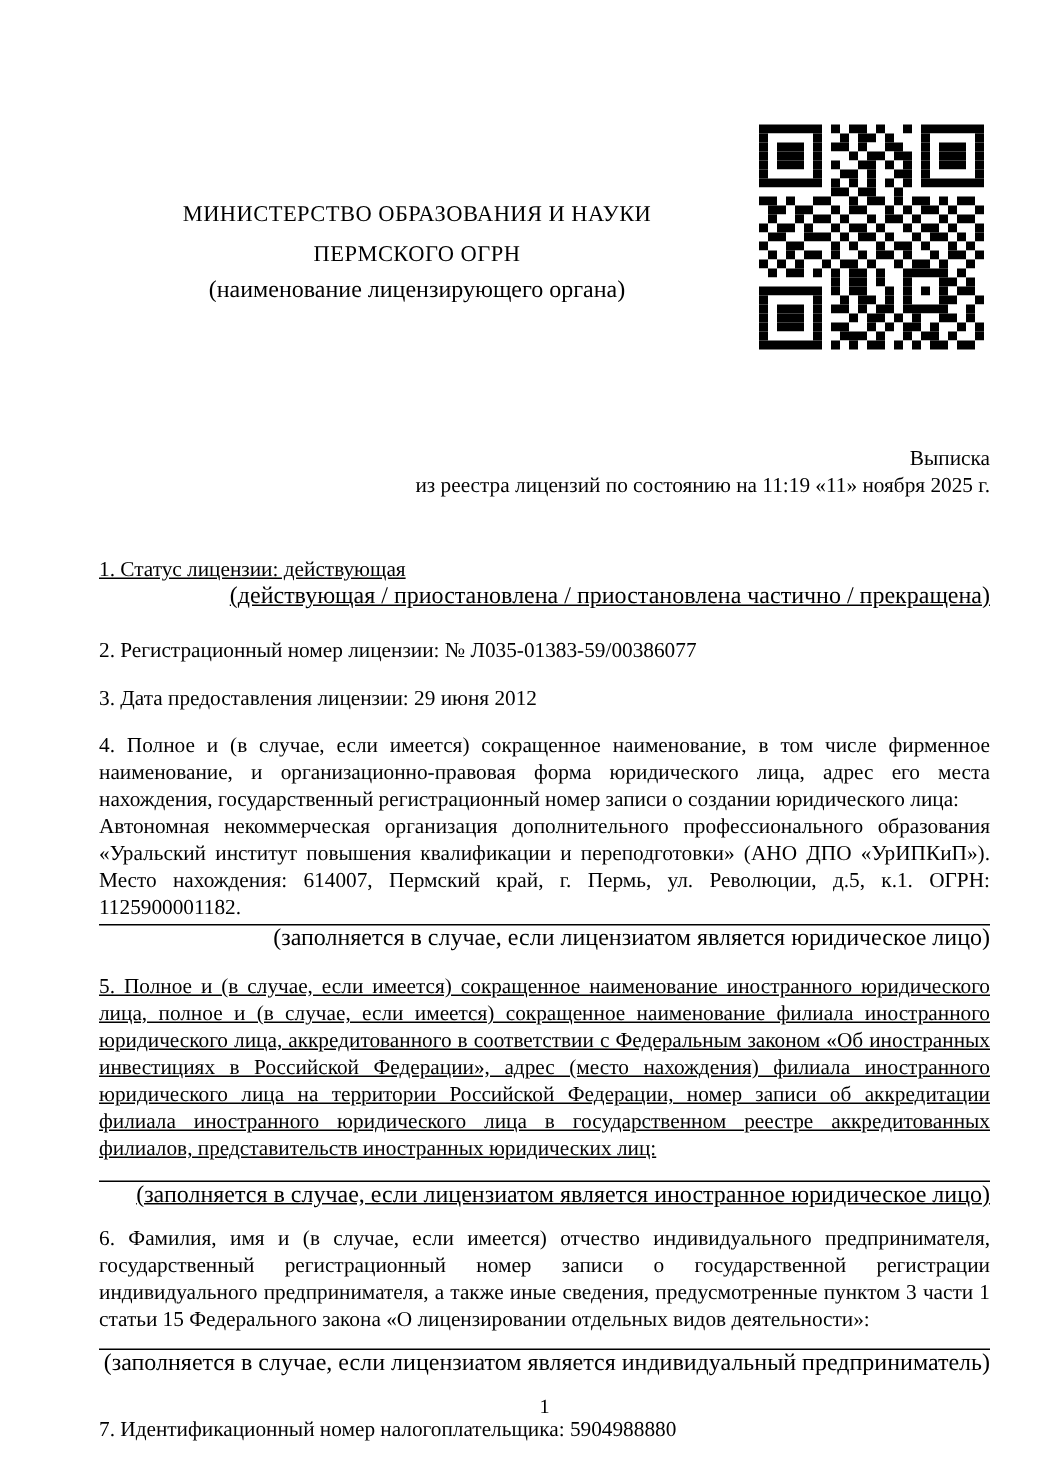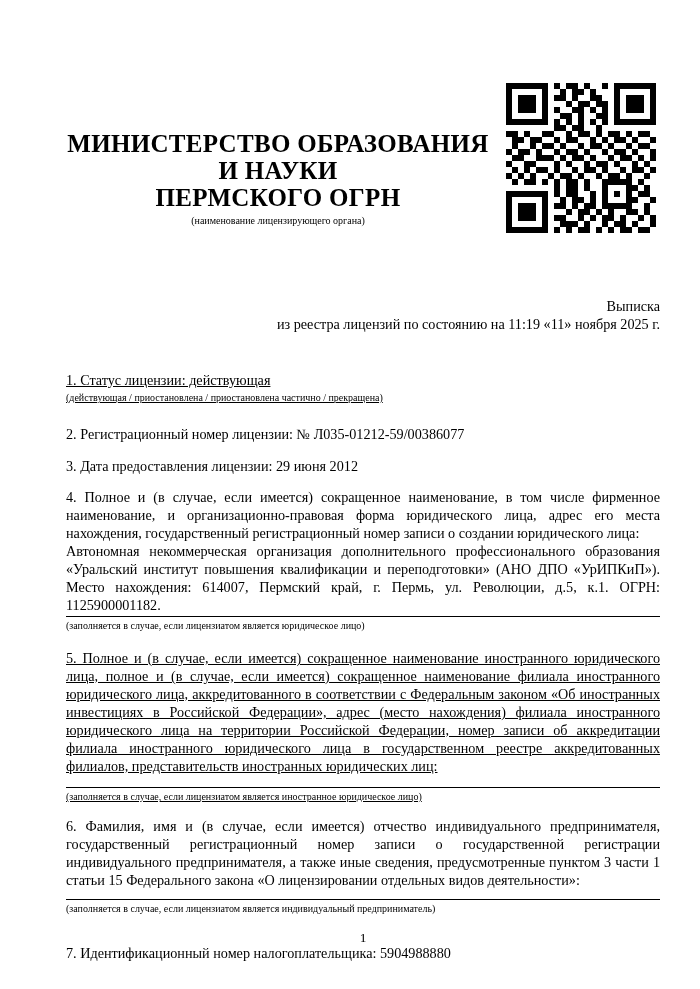--- a/index.html
+++ b/index.html
@@ -25,40 +25,40 @@
   .qm.dark { background: #000000; }
   
   .header-block {
     position: absolute;
     top: 130px;
     left: 66px;
     width: 424px;
     text-align: center;
   }
   .ministry {
-    font-size: 25px;
-    font-weight: bold;
+    font-size: 15px;
+    font-weight: normal;
     line-height: 27px;
     letter-spacing: 0.3px;
   }
-  .small-cap { font-size: 10px; line-height: 15px; }
+  .small-cap { font-size: 16px; line-height: 15px; }
   .header-block .small-cap { margin-top: 2px; }
   
   .content {
     position: absolute;
     top: 297px;
     left: 66px;
     width: 594px;
     font-size: 14.2px;
     line-height: 18px;
   }
   .doc-title { text-align: right; margin-bottom: 38px; }
   .just { text-align: justify; }
   .rule { border-top: 1.6px solid #000000; height: 0; }
-  .cap { text-align: left; margin-top: 1px; }
+  .cap { text-align: right; margin-top: 1px; }
   .item-1 { margin-bottom: 20px; text-decoration: underline; }
   .item-2 { margin-bottom: 14px; }
   .item-3 { margin-bottom: 13px; }
   .item-4 { margin-bottom: 16px; }
   .item-4 .rule { margin-top: 2px; }
   .item-5 { margin-bottom: 13px; text-decoration: underline; }
   .item-5 .rule { margin-top: 12px; }
   .item-6 { margin-bottom: 28px; }
   .item-6 .rule { margin-top: 10px; }
   .page-number {
@@ -715,21 +715,21 @@
       <div>Выписка</div>
       <div>из реестра лицензий по состоянию на 11:19 «11» ноября 2025 г.</div>
     </div>
 
     <div class="item-1">
       <div>1. Статус лицензии: действующая</div>
       <div class="small-cap cap">(действующая / приостановлена / приостановлена частично / прекращена)</div>
     </div>
 
     <div class="item-2">
-      <div>2. Регистрационный номер лицензии: № Л035-01212-59/00386077</div>
+      <div>2. Регистрационный номер лицензии: № Л035-01383-59/00386077</div>
     </div>
 
     <div class="item-3">
       <div>3. Дата предоставления лицензии: 29 июня 2012</div>
     </div>
 
     <div class="item-4">
       <div class="just">4. Полное и (в случае, если имеется) сокращенное наименование, в том числе фирменное наименование, и организационно-правовая форма юридического лица, адрес его места нахождения, государственный регистрационный номер записи о создании юридического лица:</div>
       <div class="just">Автономная некоммерческая организация дополнительного профессионального образования «Уральский институт повышения квалификации и переподготовки» (АНО ДПО «УрИПКиП»). Место нахождения: 614007, Пермский край, г. Пермь, ул. Революции, д.5, к.1. ОГРН: 1125900001182.</div>
       <div class="rule"></div>

